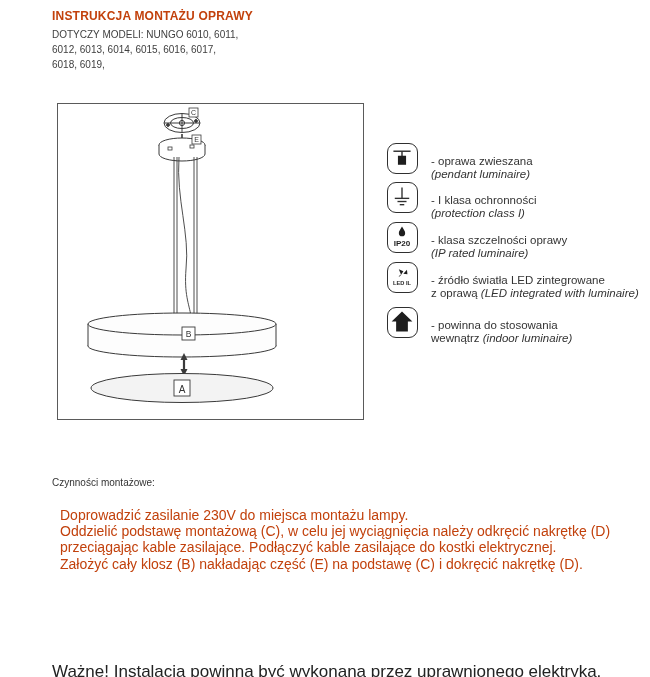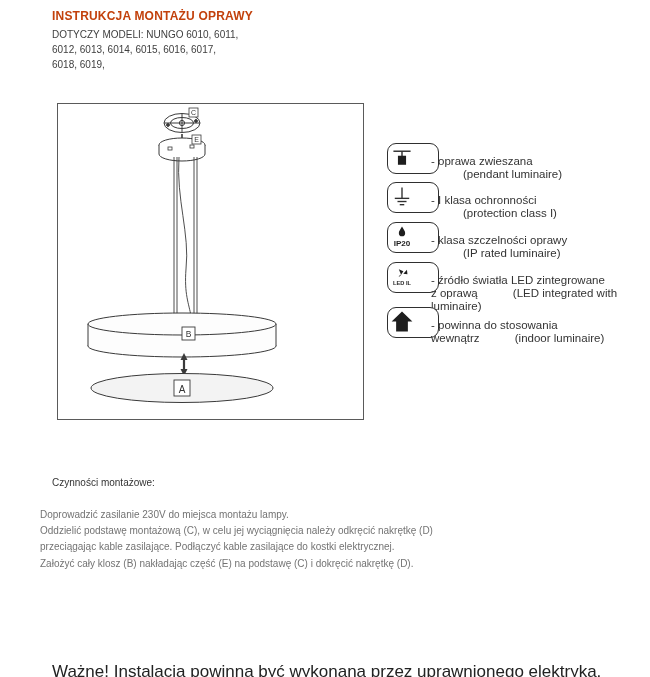--- a/index.html
+++ b/index.html
@@ -9,26 +9,26 @@
   }
   .abs{position:absolute;}
   
   #doc-title{left:52px;top:9px;font-size:12px;font-weight:bold;letter-spacing:.2px;color:#c2410c;}
   #doc-models{left:52px;top:27px;font-size:10px;line-height:15px;color:#404040;}
   
   #diagram-frame{left:57px;top:103px;width:305px;height:315px;border:1px solid #5a5a5a;background:#fff;}
   #diagram-frame svg{display:block;}
   
   .legend-row{position:absolute;left:387px;width:250px;}
-  .legend-icon-box{position:absolute;left:0;top:0;width:52px;height:31px;border:1.6px solid #2f2f2f;border-radius:9px;background:#fff;box-sizing:border-box;}
+  .legend-icon-box{position:absolute;left:0;top:0;width:31px;height:31px;border:1.6px solid #2f2f2f;border-radius:9px;background:#fff;box-sizing:border-box;}
   .legend-text{position:absolute;left:44px;top:12px;width:208px;font-size:11.5px;line-height:13px;color:#333;}
-  .legend-text .it{margin-left:32px;}
+  .legend-text .it{font-style:italic;}
   
   #steps-heading{left:52px;top:477px;font-size:10px;color:#333;}
-  #steps-block{left:40px;top:507px;font-size:10px;line-height:16.2px;color:#737373;white-space:nowrap;}
+  #steps-block{left:60px;top:507px;font-size:14px;line-height:16.2px;color:#c2410c;white-space:nowrap;}
   
   #important-note{left:52px;top:646px;font-size:17px;color:#222;margin-top:16px;}
 </style>
 </head>
 <body>
 
 <div id="page">
 
   <div class="abs" id="doc-title">INSTRUKCJA MONTAŻU OPRAWY</div>
   <div class="abs" id="doc-models">

